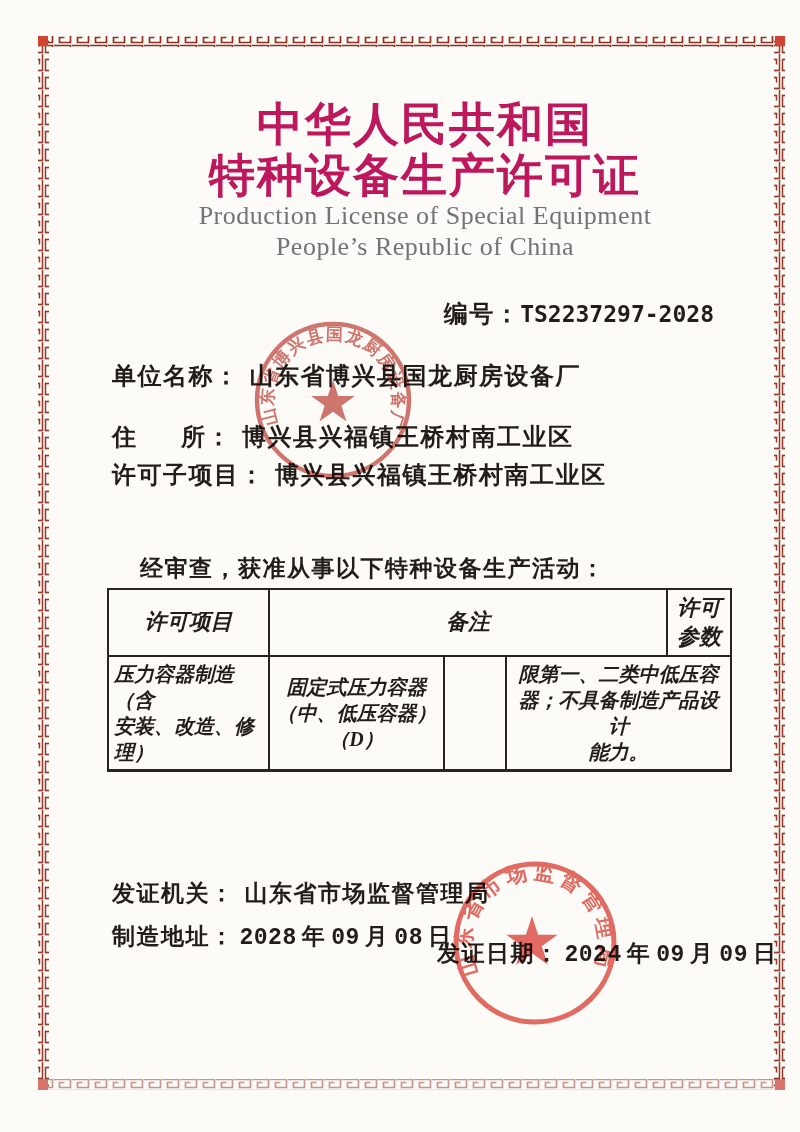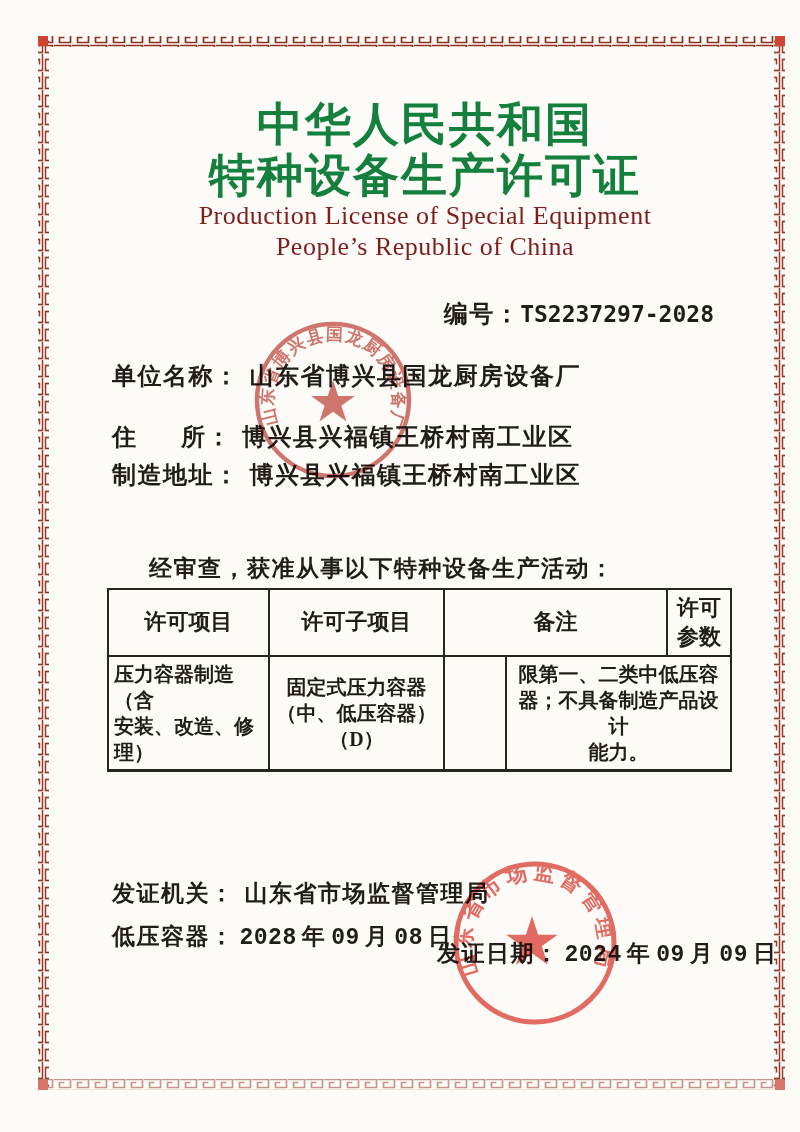--- a/index.html
+++ b/index.html
@@ -4,43 +4,43 @@
 <style>
   html,body { margin:0; padding:0; background:#ffffff; }
   .page {
     position:relative; width:800px; height:1132px;
     background:#fcfbf8; overflow:hidden;
     font-family:"Liberation Serif", serif; color:#221d18;
   }
   .layer { position:absolute; left:0; top:0; }
   
   .title-block { position:absolute; left:60px; right:10px; text-align:center; }
-  .cn-title { font-weight:700; color:#15803d; font-size:46px; letter-spacing:2px; line-height:1; white-space:nowrap; }
-  .en-title { font-size:26px; color:#7f1d1d; letter-spacing:0.5px; line-height:1; white-space:nowrap; }
+  .cn-title { font-weight:700; color:#be185d; font-size:46px; letter-spacing:2px; line-height:1; white-space:nowrap; }
+  .en-title { font-size:26px; color:#737373; letter-spacing:0.5px; line-height:1; white-space:nowrap; }
   #title-cn-1 { top:102px; }
   #title-cn-2 { top:153px; }
   #title-en-1 { top:203px; }
   #title-en-2 { top:234px; }
   
   .line { position:absolute; font-size:24px; font-weight:600; letter-spacing:1.5px; white-space:nowrap; }
   .val { margin-left:10px; }
   .addr-lbl { display:inline-flex; width:120px; justify-content:space-between; }
   .num { font-family:Liberation Mono, monospace; font-weight:600; margin:17px 5px; letter-spacing:0.5px;text-align:center; }
   .mono { font-family:"DejaVu Sans Mono", monospace; font-weight:700; font-size:23px; letter-spacing:0; }
   #license-line { top:298px; right:86px; }
   #unit-line { top:360px; left:112px; }
   #addr-line { top:421px; left:112px; }
   #mfg-line  { top:459px; left:112px; }
-  #intro-line { top:553px; left:140px; font-size:23px;margin-left:9px; }
+  #intro-line { top:553px; left:140px; font-size:23px; }
   #issuer-line { top:878px; left:112px; font-size:23px; }
   #valid-line  { top:921px; left:112px; font-size:23px; }
   #issue-line  { top:938px; left:437px; font-size:23px; }
   
   .lic-table { position:absolute; left:107px; top:588px; width:621px;
-    border:2px solid #2a241e; border-bottom-width:3px; background:transparent; }
+    border:2px solid #2a241e; border-bottom-width:3px; background:transparent;font-style:italic; }
   .trow { display:flex; }
   .trow.head { border-bottom:2px solid #2a241e; min-height:60px; }
   .trow.body { min-height:72px;border-radius:13px; }
   .tcell { border-right:2px solid #2a241e; display:flex; align-items:center;
     justify-content:center; text-align:center; white-space:pre-line;
     font-weight:600; padding:4px 3px; box-sizing:border-box; line-height:1.3; }
   .tcell:last-child { border-right:none; }
   .c1 { width:161px; } .c2 { width:175px; } .c3 { width:62px; } .c4 { flex:1; }
   .head .tcell { font-size:22px; }
   .body .tcell { font-size:20px; }
@@ -84,50 +84,49 @@
   <div class="line" id="unit-line">
     <span>单位名称：</span><span class="val">山东省博兴县国龙厨房设备厂</span>
   </div>
   <div class="line" id="addr-line">
     <span class="addr-lbl">
         <span>住</span>
         <span>所：</span>
       </span><span class="val">博兴县兴福镇王桥村南工业区</span>
   </div>
   <div class="line" id="mfg-line">
-    <span>制造地址：</span><span class="val">博兴县兴福镇王桥村南工业区</span>
+    <span>许可子项目：</span><span class="val">博兴县兴福镇王桥村南工业区</span>
   </div>
 
   <div class="line" id="intro-line">经审查，获准从事以下特种设备生产活动：</div>
 
   <div class="lic-table">
     <div class="trow head">
       <div class="tcell c1">许可项目</div>
-      <div class="tcell c2">许可子项目</div>
       <div class="tcell c4">备注</div>
       <div class="tcell c3">许可参数</div>
     </div>
     <div class="trow body">
       <div class="tcell c1">压力容器制造（含
 安装、改造、修理）</div>
       <div class="tcell c2">固定式压力容器
 （中、低压容器）
 （D）</div>
       <div class="tcell c3"></div>
       <div class="tcell c4">限第一、二类中低压容
 器；不具备制造产品设计
 能力。</div>
     </div>
   </div>
 
   <div class="line" id="issuer-line">
     <span>发证机关：</span><span class="val">山东省市场监督管理局</span>
   </div>
   <div class="line" id="valid-line">
-    <span>低压容器：</span><span class="num">2028</span><span>年</span><span class="num">09</span><span>月</span><span class="num">08</span><span>日</span>
+    <span>制造地址：</span><span class="num">2028</span><span>年</span><span class="num">09</span><span>月</span><span class="num">08</span><span>日</span>
   </div>
   <div class="line" id="issue-line">
     <span>发证日期：</span><span class="num">2024</span><span>年</span><span class="num">09</span><span>月</span><span class="num">09</span><span>日</span>
   </div>
 
   <svg class="layer seals" width="800" height="1132" aria-hidden="true">
     <defs>
       <path id="arcCompany" d="M278.6,425.4 A60,60 0 1 1 387.4,425.4" fill="none"></path>
       <path id="arcAuthority" d="M479.6,975 A64,64 0 1 1 590.4,975" fill="none"></path>
     </defs>

